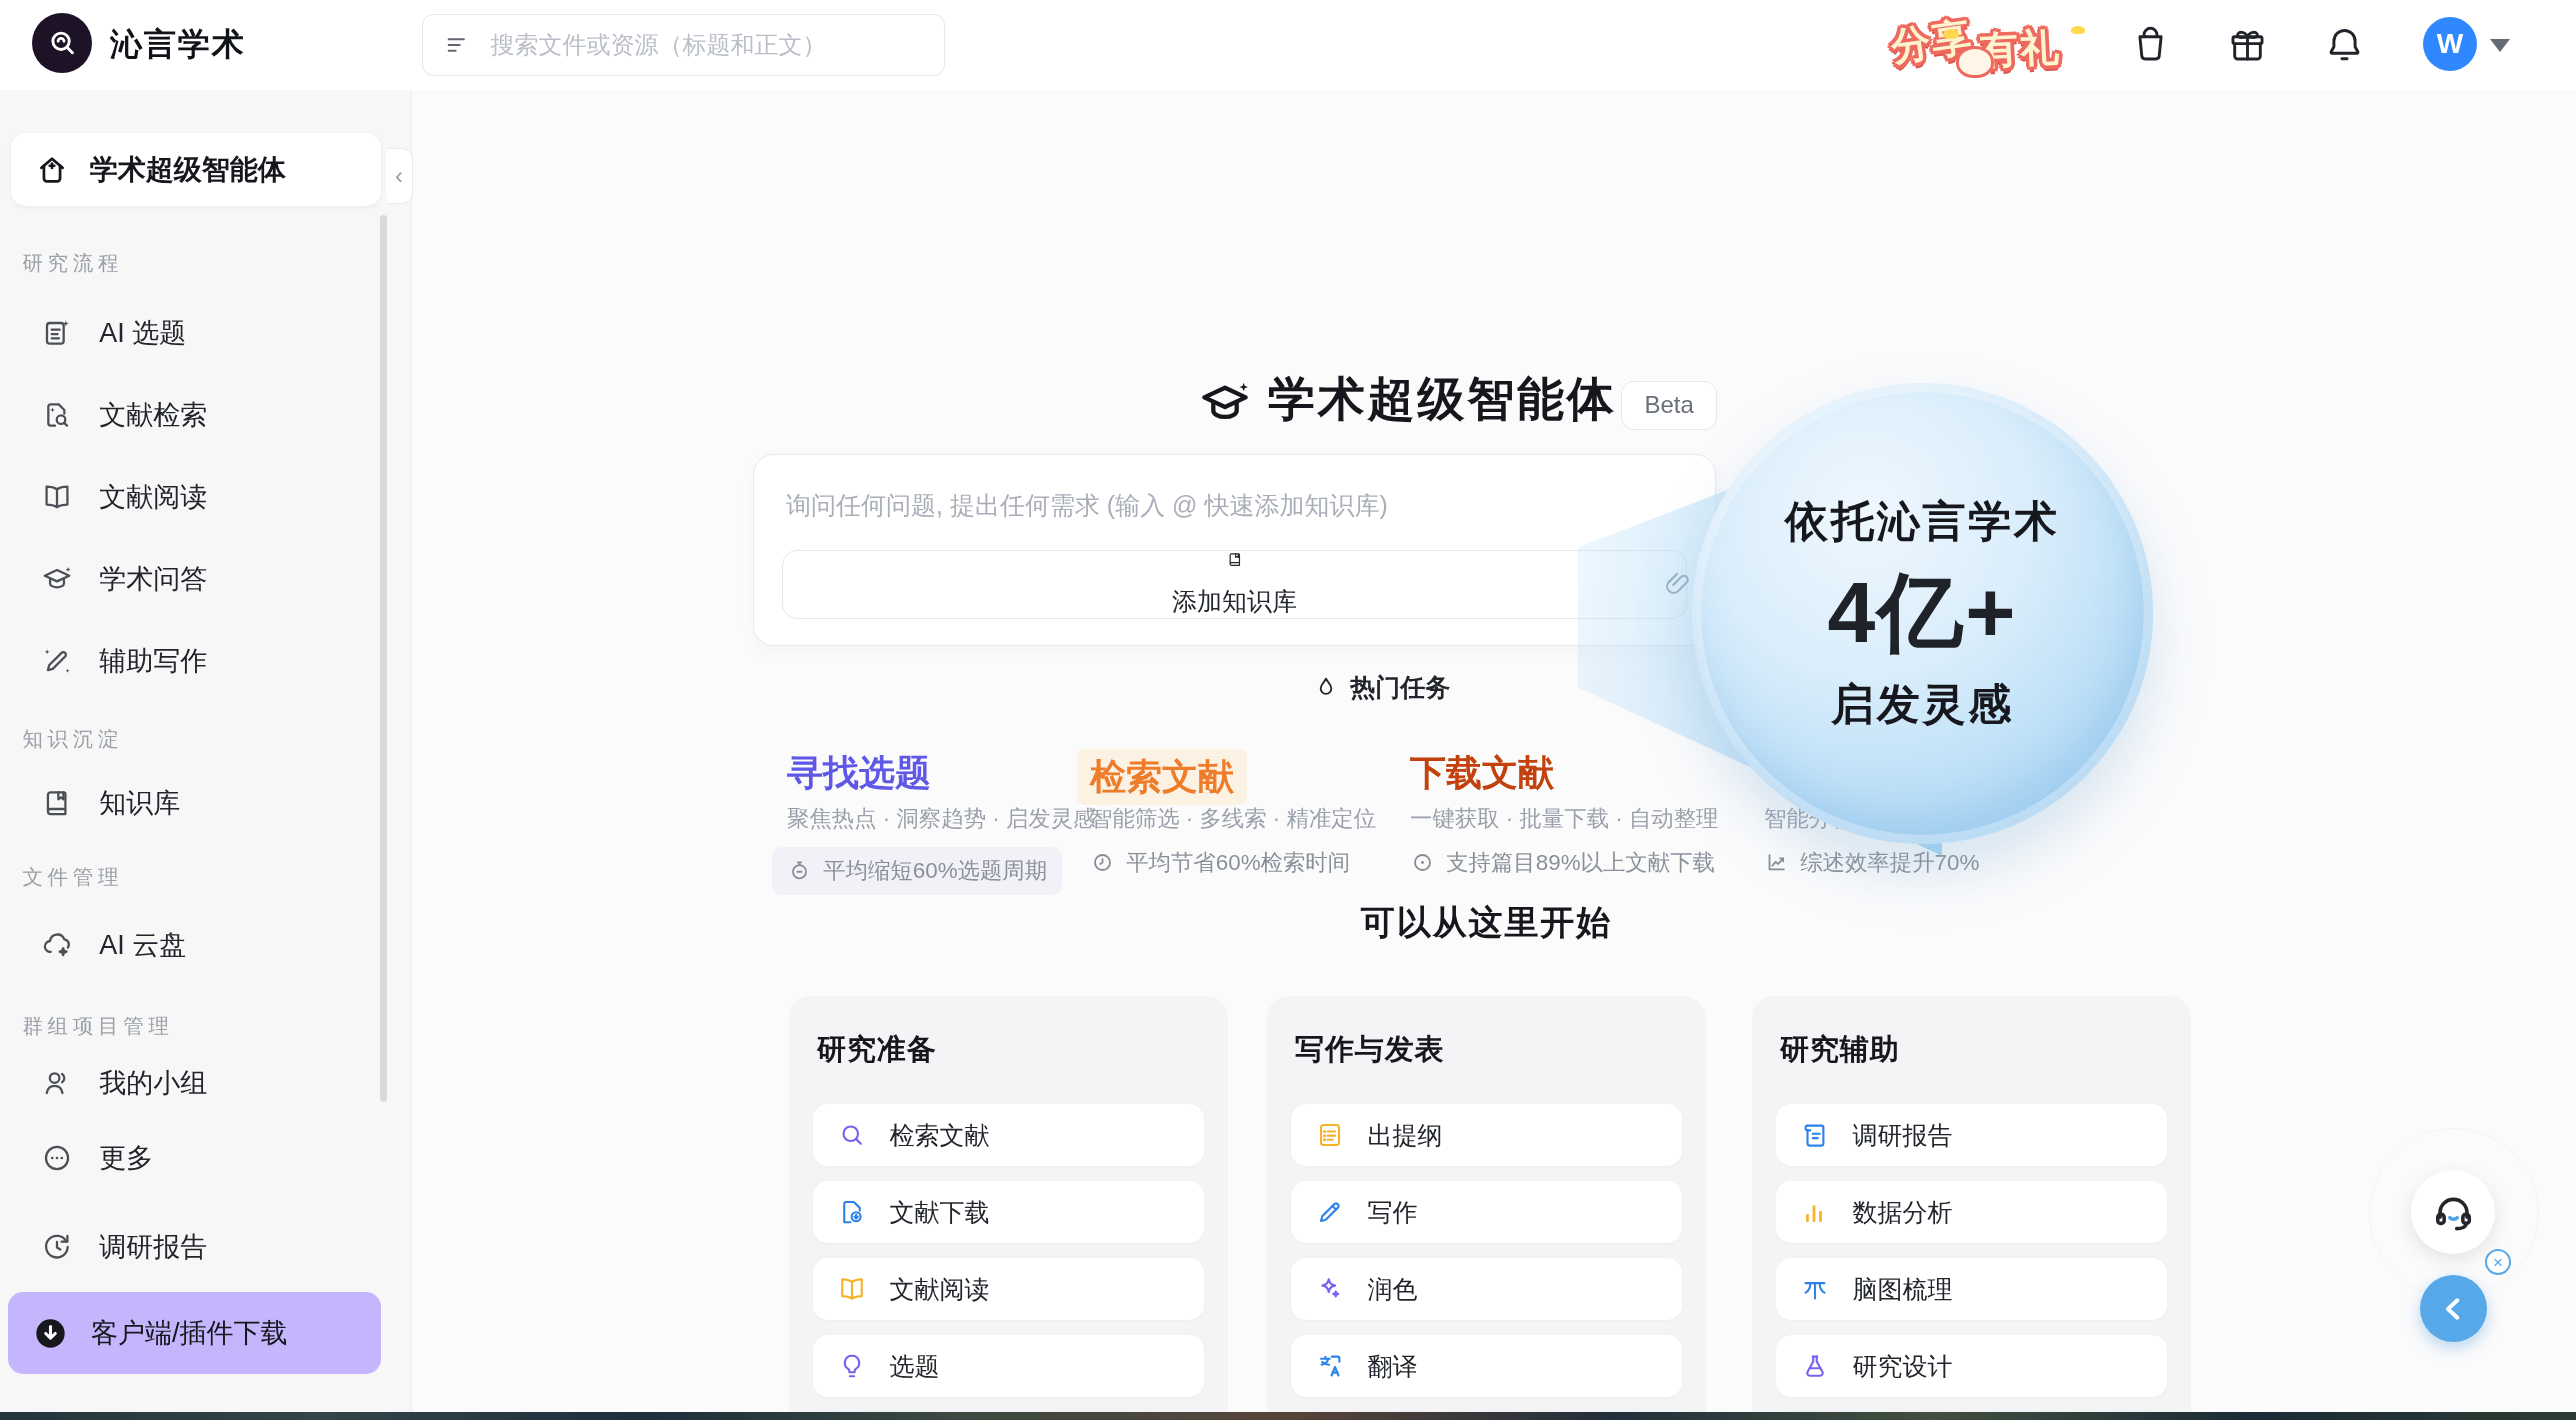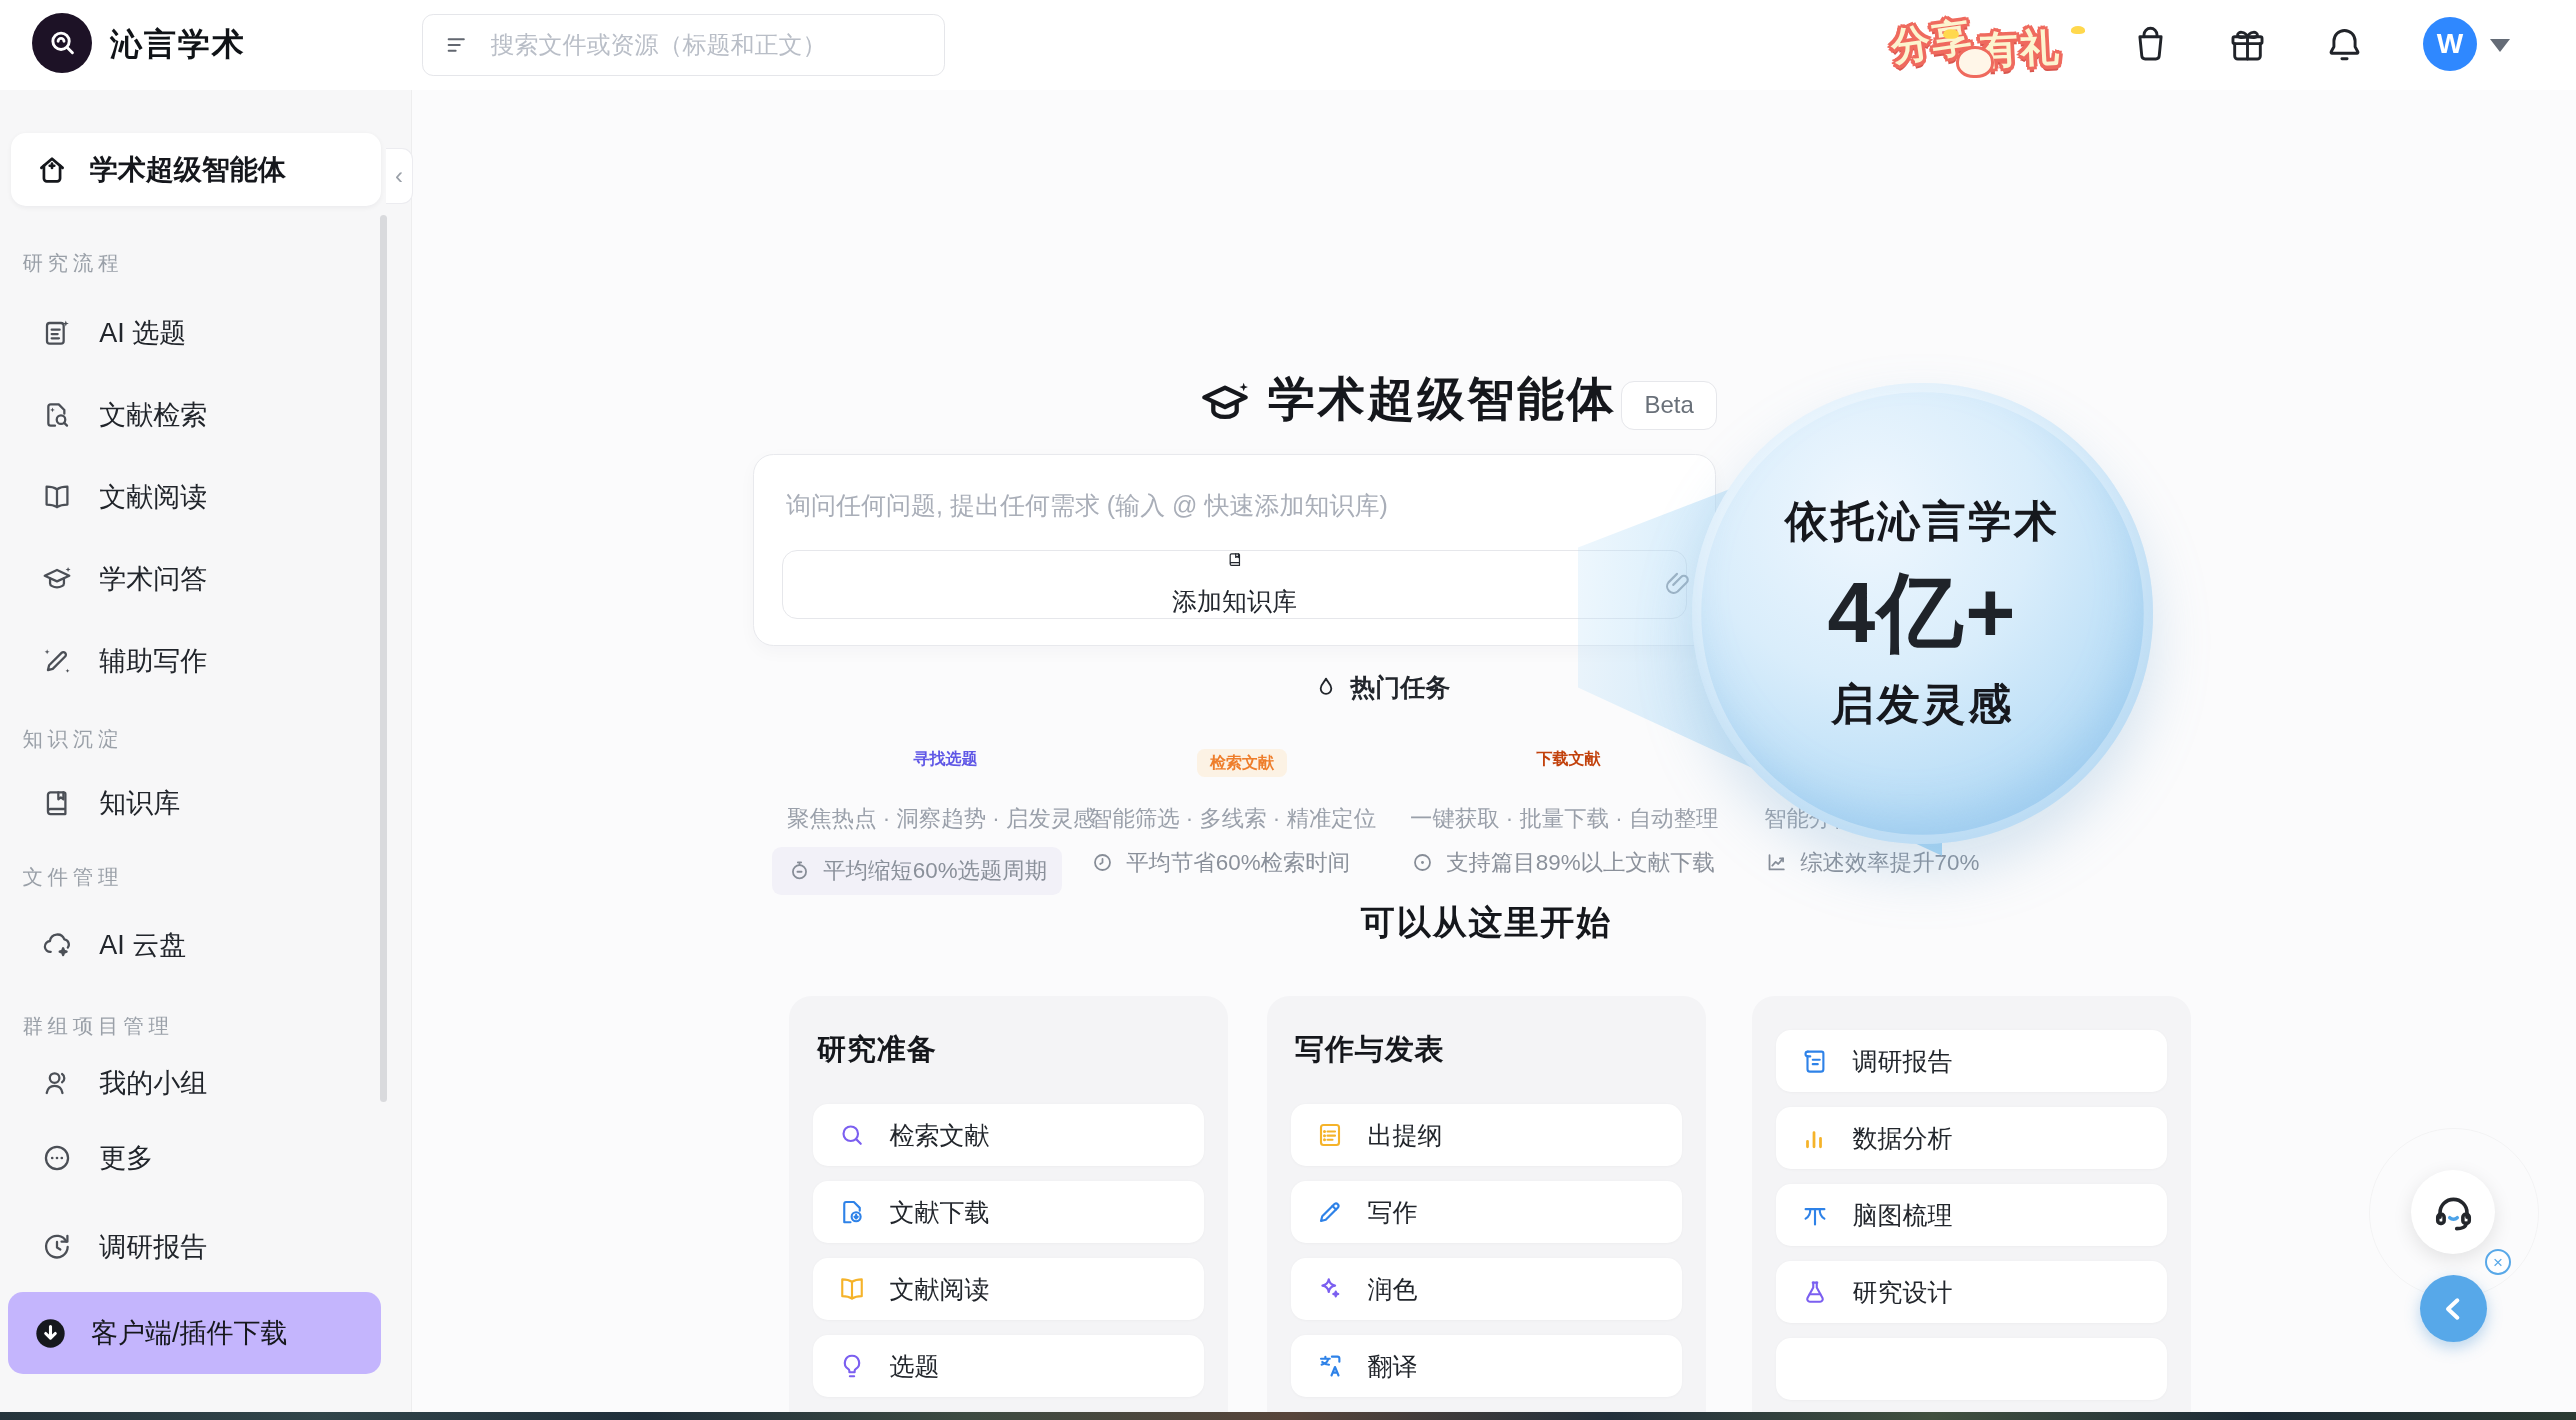--- a/index.html
+++ b/index.html
@@ -70,21 +70,21 @@
         background:linear-gradient(95deg,rgba(195,227,249,.25),rgba(165,214,246,.95));
         clip-path:polygon(0 32%,100% 2%,100% 98%,0 62%);}
   .bubble{left:1281px;top:293px;width:461px;height:461px;border-radius:50%;z-index:3;
           background:radial-gradient(circle at 38% 28%,#eff7fe 0%,#d9edfb 38%,#b6dcf6 72%,#a3d2f3 100%);
           box-shadow:0 28px 56px rgba(120,170,210,.28),inset 0 0 0 9.3px rgba(255,255,255,.30),inset -11.2px -26px 43px rgba(125,182,228,.38);
           display:flex;flex-direction:column;align-items:center;justify-content:center;}
   .bub1,.bub3{font-size:43px;font-weight:800;color:#16181d;letter-spacing:2.8px;}
   .bub2{font-size:86px;font-weight:900;margin:3.7px 0;letter-spacing:1.9px;}
   .hot-head{left:902px;top:581px;display:flex;align-items:center;gap:11.2px;font-size:25px;font-weight:600;color:#22262c;}
   .hcol{top:659px;width:317px;z-index:1;}
-  .hcol .ht{height:39px;font-size:16px;font-weight:700;text-align:center;}
+  .hcol .ht{height:39px;font-size:36px;font-weight:700;}
   .hcol .chip{display:inline-block;background:#fcf2e4;border-radius:7.5px;padding:3.7px 13px;margin-left:-13px;}
   .hcol .hsub{margin-top:15px;font-size:22.4px;color:#9aa0aa;white-space:nowrap;}
   .hcol .hstat{margin-top:13px;display:inline-flex;align-items:center;gap:11.2px;font-size:22.4px;color:#8a909a;white-space:nowrap;}
   .hcol .hstat .tic{width:25px;height:25px;color:#878d97;flex:0 0 auto;}
   .hstat.pillbg{background:#f2f1f8;border-radius:9.3px;padding:8.4px 15px;margin-left:-15px;}
   .start-title{left:889px;top:810px;width:373px;text-align:center;font-size:34px;font-weight:800;color:#15171c;letter-spacing:1.9px;}
   .card{top:906px;width:439px;height:514px;background:#f4f4f6;border-radius:22.4px;box-sizing:border-box;padding-top:34px;}
   .card .ctitle{margin:0 0 34px 28px;font-size:29px;font-weight:800;color:#15171c;letter-spacing:0.9px;}
   .crow{display:flex;align-items:center;gap:22.4px;height:62px;border-radius:15px;background:#fff;margin:0 24px 15px;
         padding-left:24px;box-sizing:border-box;box-shadow:0 0.9px 2.8px rgba(20,24,34,.03);cursor:pointer;}
@@ -416,20 +416,21 @@
           <path d="M4.8 6.2h7M8.3 4.6v1.6M5.8 8.8c1.6 1.5 3.4 2.2 5.4 2.2M10.7 6.2c-.8 2.6-2.8 4.3-5.4 4.7"></path>
           <path d="M13.2 19.6l2.8-6.8 2.8 6.8M14.3 17.3h3.4"></path>
           <path d="M13.5 4.5H18a1.5 1.5 0 0 1 1.5 1.5v2.6"></path>
         </svg>
         <span class="clbl">翻译</span>
       </div>
       <div class="crow"></div>
     </div>
 
     <div class="abs card" style="left:1341px">
+      <div class="ctitle">研究辅助</div>
       <div class="crow">
         <svg class="ic cic blue" viewBox="0 0 24 24">
           <path d="M6.3 4.5h11a1.4 1.4 0 0 1 1.4 1.4v12.6a2 2 0 0 1-2 2H8a2 2 0 0 1-2-2V8"></path>
           <path d="M6.3 4.5a1.9 1.9 0 0 0 0 3.8h1.9"></path>
             <path d="M10.2 11h5.6M10.2 14.5h4"></path>
         </svg>
         <span class="clbl">调研报告</span>
       </div>
       <div class="crow">
         <svg class="ic cic yellow" viewBox="0 0 24 24" style="stroke-width:2.2">

